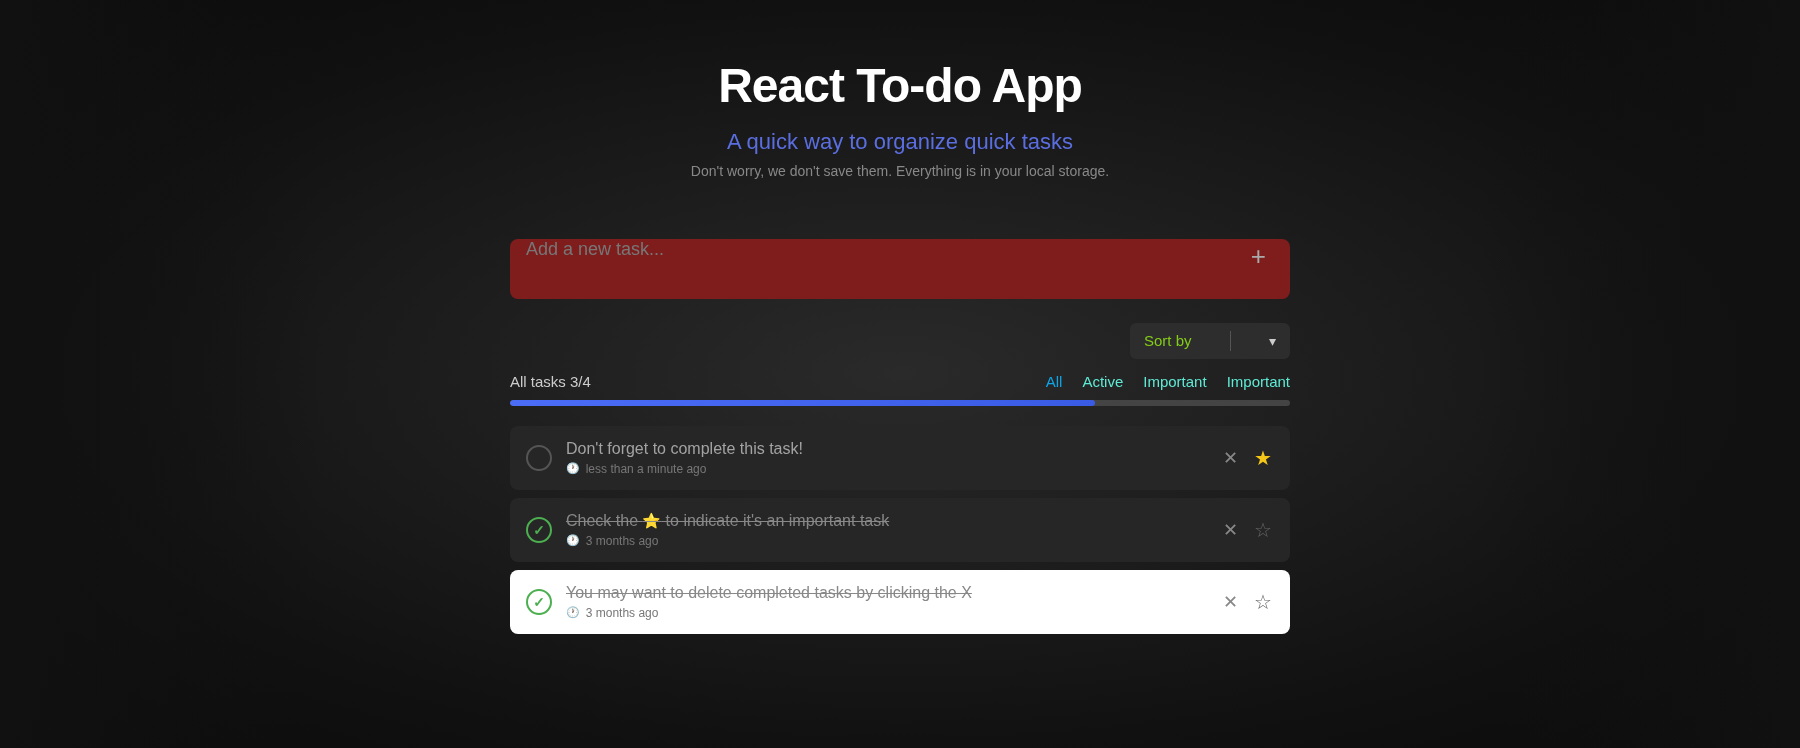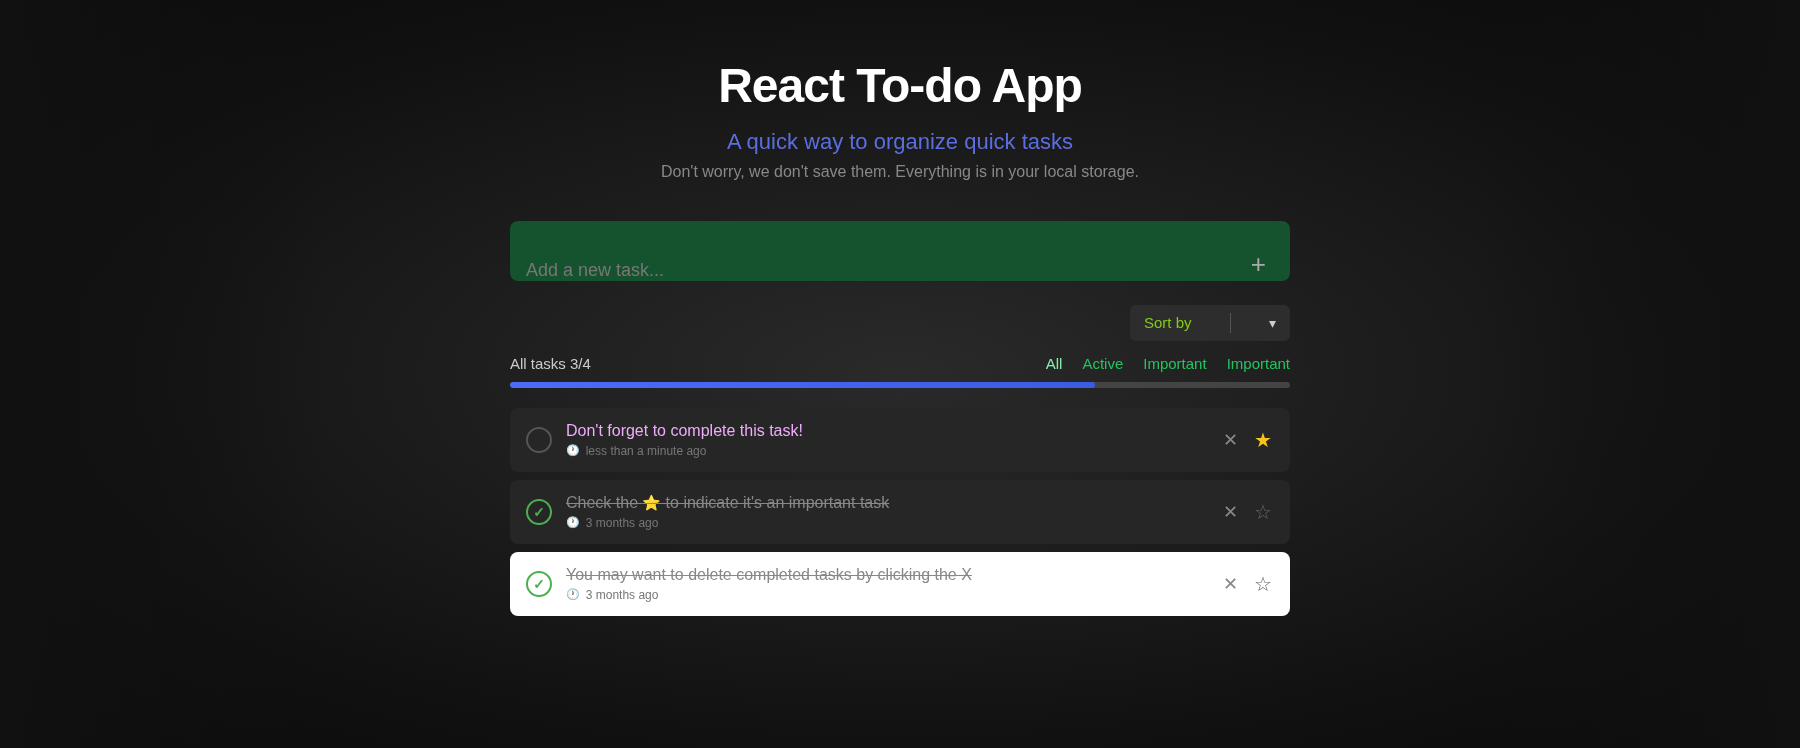--- a/index.html
+++ b/index.html
@@ -53,29 +53,29 @@
 
     .app-subtitle {
       text-align: center;
       font-size: 22px;
       color: #5b6ee1;
       margin-bottom: 8px;
     }
 
     .app-description {
       text-align: center;
-      font-size: 16px;
+      font-size: 14px;
       color: #888;
-      margin-bottom: 40px;
+      margin-bottom: 60px;
     }
 
     .add-task-container {
       display: flex;
-      align-items: flex-end;
-      background: #14532d;
+      align-items: flex-start;
+      background: #7f1d1d;
       border-radius: 8px;
       padding: 0 16px;
       height: 60px;
       margin-bottom: 24px;
     }
 
     .add-task-input {
       flex: 1;
       background: transparent;
       border: none;
@@ -144,30 +144,30 @@
       font-size: 15px;
       text-align: right;
     }
 
     .filter-tabs {
       display: flex;
       gap: 20px;
     }
 
     .filter-tab {
-      color: #22c55e;
+      color: #5eead4;
       font-size: 15px;
       cursor: pointer;
       background: transparent;
       border: none;
       padding: 4px 0;
     }
 
     .filter-tab.active {
-      color: #86efac;
+      color: #0ea5e9;
     }
 
     .progress-bar-container {
       height: 6px;
       background: #444;
       border-radius: 3px;
       margin-bottom: 20px;
       overflow: hidden;
     }
 
@@ -220,21 +220,21 @@
       color: #4caf50;
       font-size: 14px;
       font-weight: bold;
     }
 
     .task-content {
       flex: 1;
     }
 
     .task-text {
-      color: #f0abfc;
+      color: #a3a3a3;
       font-size: 16px;
       margin-bottom: 4px;
     }
 
     .task-text.strikethrough {
       text-decoration: line-through;
       color: #888;
     }
 
     .task-meta {

